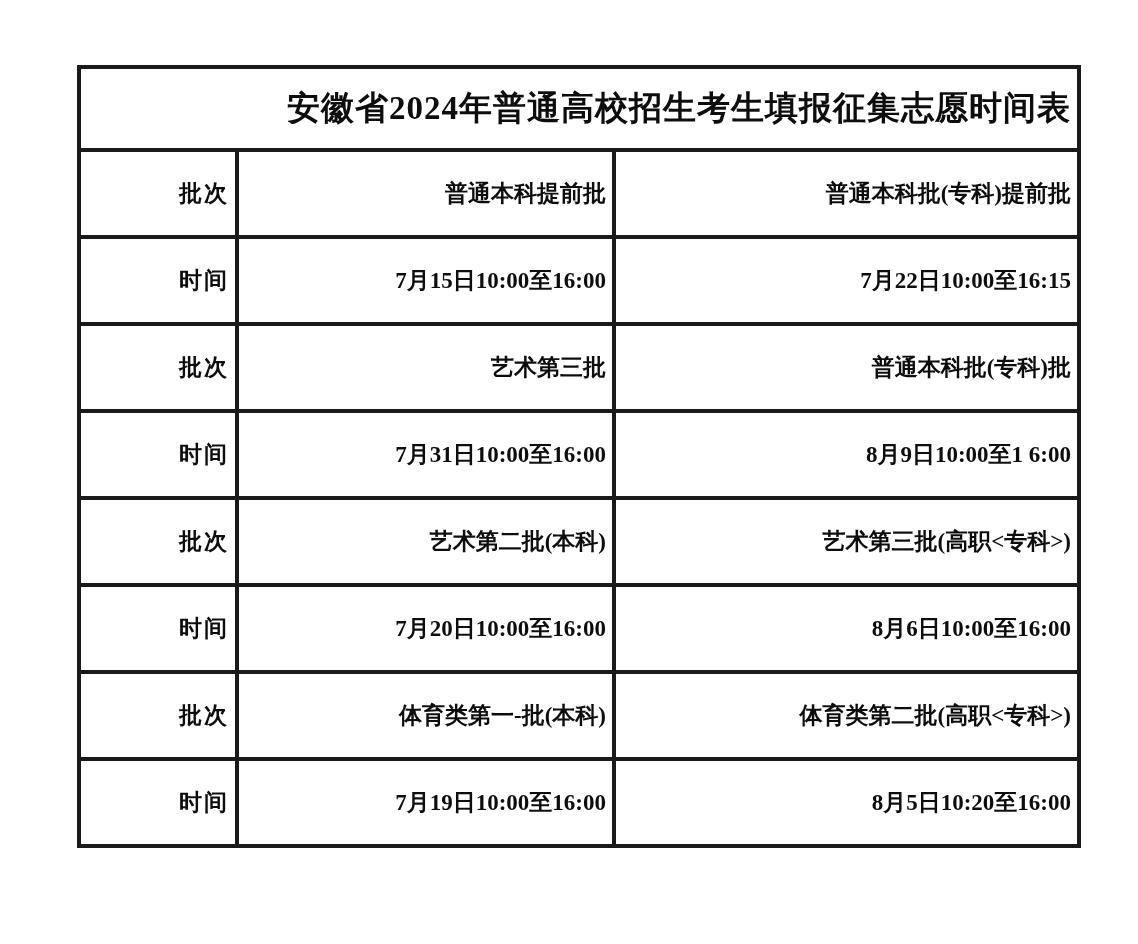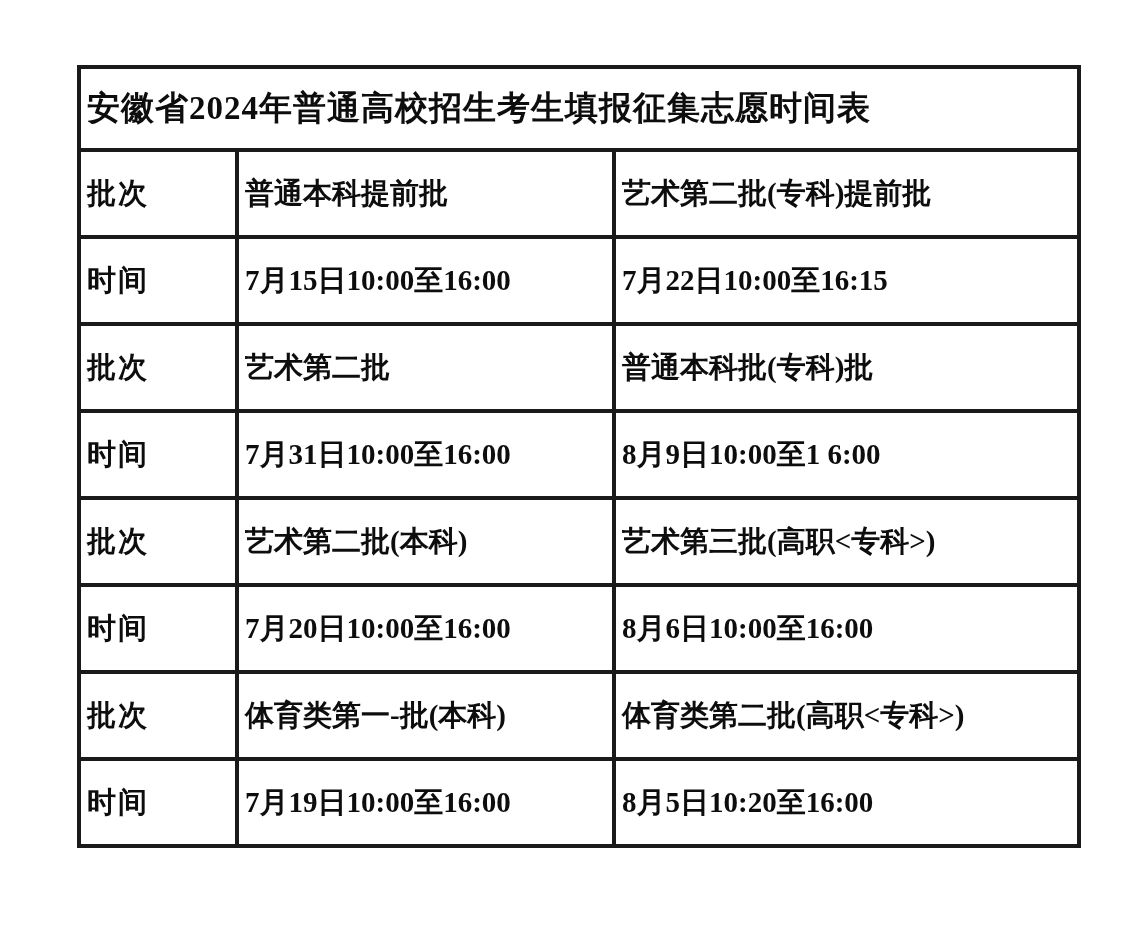--- a/index.html
+++ b/index.html
@@ -19,35 +19,35 @@
     position: absolute;
     left: 77px;
     top: 65px;
     width: 1000px;
     border-collapse: collapse;
     table-layout: fixed;
     background: #ffffff;
   }
   table.schedule-table td {
     border: 4px solid #1a1a1a;
-    text-align: left;
+    text-align: right;
     vertical-align: middle;
     padding: 0 6px;
     overflow: hidden;
     white-space: nowrap;
   }
   td.title-cell {
     height: 79px;
     font-size: 33px;
     font-weight: 700;
     letter-spacing: 1px;
   }
   tr.data-row td {
     height: 83px;
-    font-size: 29px;
+    font-size: 23px;
   }
   td.label-cell {
     font-weight: 700;
     letter-spacing: 2px;
   }
   td.value-cell {
     font-weight: 700;
   }
   col.c-label { width: 158px; }
   col.c-benke { width: 377px; }
@@ -64,31 +64,31 @@
       <col class="c-zhuanke">
     </colgroup>
     <tbody>
       <tr>
         <td colspan="3" class="title-cell">安徽省2024年普通高校招生考生填报征集志愿时间表</td>
       </tr>
 
       <tr class="data-row">
         <td class="label-cell">批次</td>
         <td class="value-cell">普通本科提前批</td>
-        <td class="value-cell">艺术第二批(专科)提前批</td>
+        <td class="value-cell">普通本科批(专科)提前批</td>
       </tr>
       <tr class="data-row">
         <td class="label-cell">时间</td>
         <td class="value-cell">7月15日10:00至16:00</td>
         <td class="value-cell">7月22日10:00至16:15</td>
       </tr>
 
       <tr class="data-row">
         <td class="label-cell">批次</td>
-        <td class="value-cell">艺术第二批</td>
+        <td class="value-cell">艺术第三批</td>
         <td class="value-cell">普通本科批(专科)批</td>
       </tr>
       <tr class="data-row">
         <td class="label-cell">时间</td>
         <td class="value-cell">7月31日10:00至16:00</td>
         <td class="value-cell">8月9日10:00至1 6:00</td>
       </tr>
 
       <tr class="data-row">
         <td class="label-cell">批次</td>

